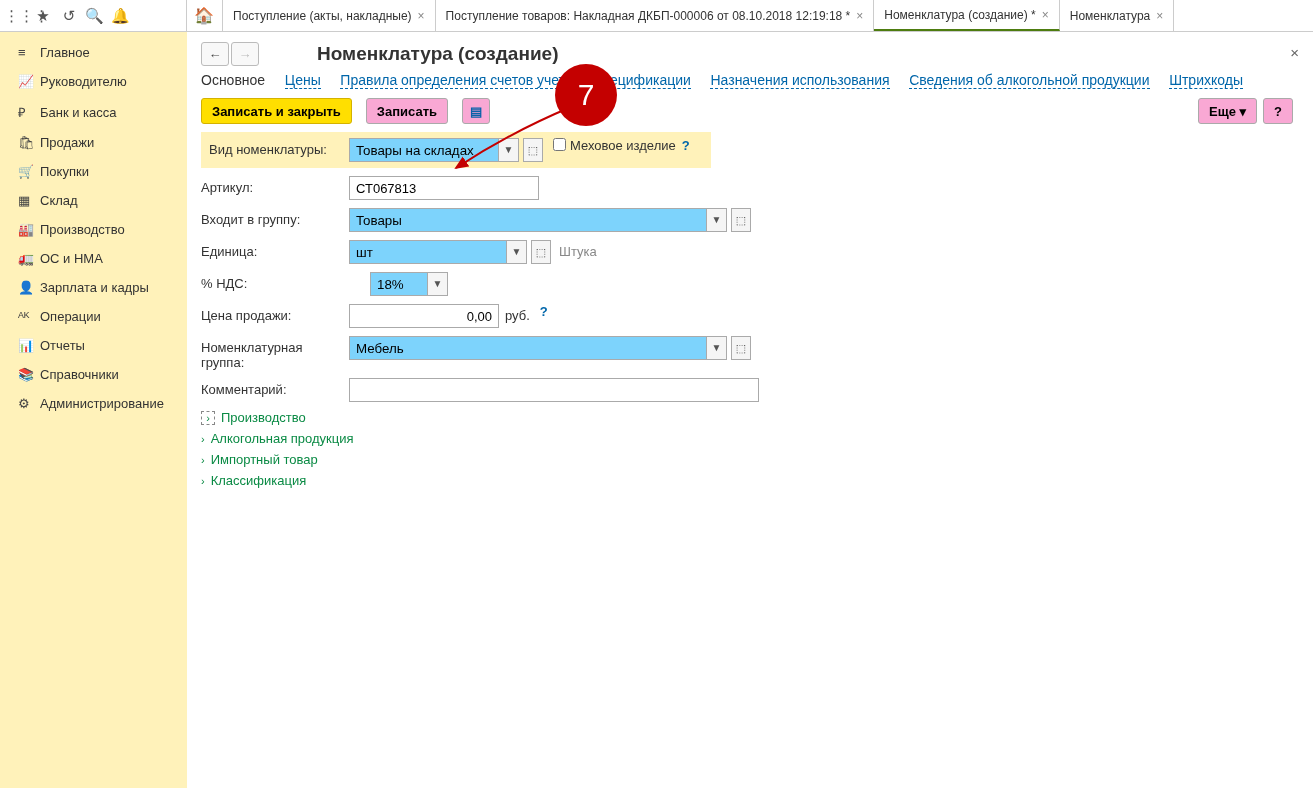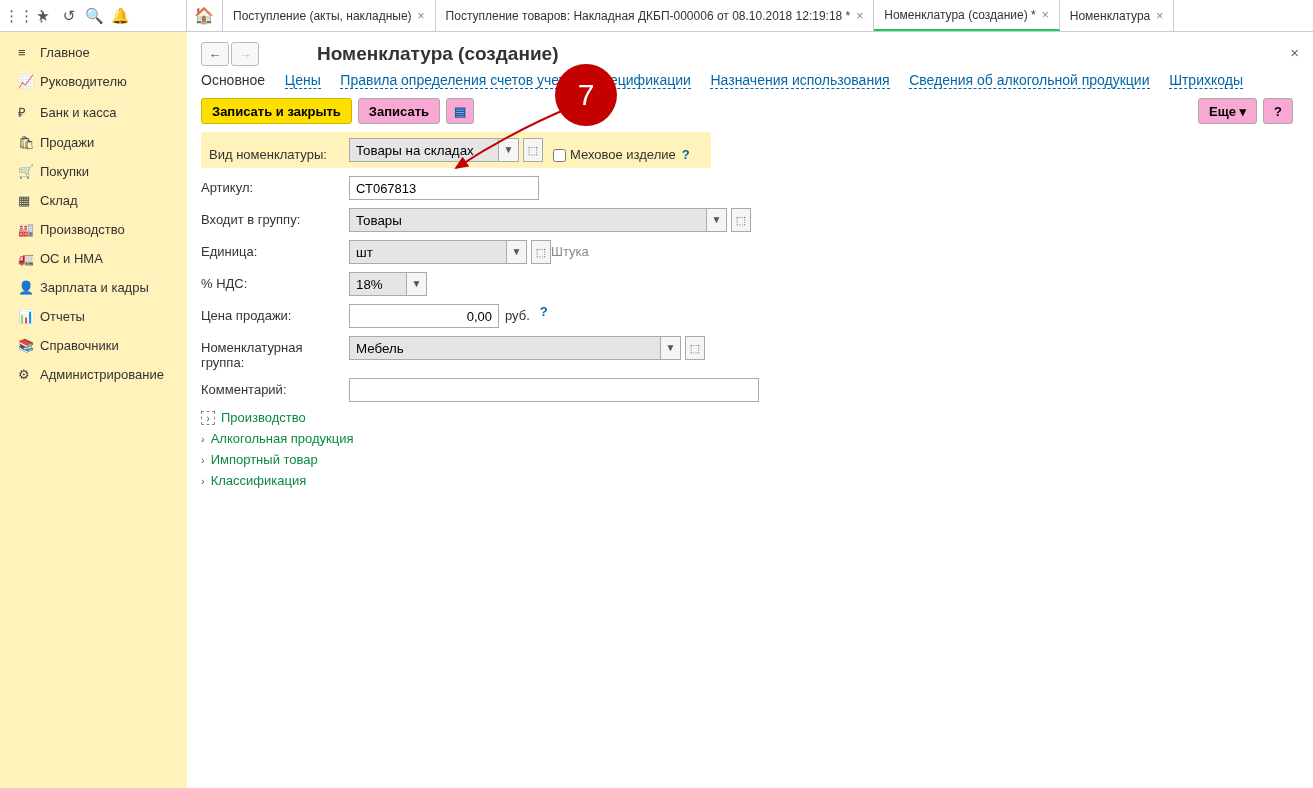--- a/index.html
+++ b/index.html
@@ -4,51 +4,51 @@
 <style>
 * { box-sizing: border-box; margin: 0; padding: 0; font-family: Arial, sans-serif; }
 body { font-size: 13px; color: #333; background: #fff; }
 .app { display: flex; flex-direction: column; height: 788px; width: 1313px; }
 .topbar { display: flex; height: 32px; border-bottom: 1px solid #ccc; align-items: stretch; }
 .topicons { display: flex; align-items: center; background: #fff; border-right: 1px solid #ccc; padding: 0 4px; width: 187px; }
 .topicons span { width: 26px; text-align: center; font-size: 15px; color: #555; cursor: pointer; }
 .tabs { display: flex; flex: 1; align-items: stretch; }
 .tab { display: flex; align-items: center; padding: 0 10px; border-right: 1px solid #ccc; font-size: 12px; color: #333; cursor: pointer; white-space: nowrap; position: relative; }
 .tab.home { width: 36px; justify-content: center; font-size: 16px; }
-.tab.active { border-bottom: 2px solid #22c55e; }
+.tab.active { border-bottom: 2px solid #4d7c0f; }
 .tab .x { margin-left: 6px; color: #888; font-size: 12px; }
 .body { display: flex; flex: 1; }
 .sidebar { width: 187px; background: #fff2ba; padding-top: 6px; }
 .side-item { display: flex; align-items: center; padding: 7px 10px 7px 18px; cursor: pointer; color: #333; font-size: 13px; }
 .side-item .ic { width: 22px; font-size: 13px; color: #444; }
 .main { flex: 1; padding: 10px 14px 14px 14px; position: relative; overflow: hidden; }
 .navrow { display: flex; align-items: center; margin-bottom: 6px; }
 .navbtn { width: 28px; height: 24px; border: 1px solid #bbb; background: #f8f8f8; margin-right: 2px; border-radius: 3px; font-size: 13px; color: #444; cursor: pointer; line-height: 22px; text-align: center; }
 .title { font-size: 19px; font-weight: bold; margin-left: 56px; }
 .closex { position: absolute; top: 12px; right: 14px; font-size: 15px; color: #666; cursor: pointer; }
 .subtabs { margin: 6px 0 10px 0; }
 .subtabs a { margin-right: 16px; font-size: 14px; color: #0066aa; text-decoration: none; border-bottom: 1px dashed #0066aa; cursor: pointer; }
 .subtabs a.cur { color: #333; border-bottom: none; }
-.toolbar { display: flex; align-items: center; margin-bottom: 8px; }
+.toolbar { display: flex; align-items: center; margin-bottom: 8px; gap: 8px; }
 .btn { height: 26px; padding: 0 10px; border: 1px solid #aaa; border-radius: 3px; background: #f9a8d4; cursor: pointer; font-size: 13px; margin-right: 6px; font-weight: bold; }
 .btn.primary { background: #ffdf00; border-color: #d4b200; font-weight: bold; }
 .btn.icon { width: 28px; padding: 0; text-align: center; color: #0a62a9; }
 .toolbar-right { margin-left: auto; display: flex; }
-.yelrow { background: #fff2ba; padding: 6px 8px; display: flex; align-items: flex-end; margin-bottom: 8px; width: 510px; }
+.yelrow { background: #fff2ba; padding: 6px 8px; display: flex; align-items: flex-start; margin-bottom: 8px; width: 510px; }
 .yelrow .lbl { width: 140px; }
 .form { }
 .row { display: flex; align-items: flex-start; margin-bottom: 8px; }
 .lbl { width: 148px; padding-top: 4px; color: #333; }
 .combo, .inp { height: 24px; border: 1px solid #aaa; background: #fff; padding: 0 6px; font-size: 13px; }
 .combo-wrap { display: flex; }
-.combo-main { border: 1px solid #aaa; height: 24px; padding: 2px 6px; background: #e5e5e5; }
+.combo-main { border: 1px solid #aaa; height: 24px; padding: 2px 6px; background: #7dd3fc; }
 .combo-btn { width: 20px; height: 24px; border: 1px solid #aaa; border-left: none; background: #f5f5f5; cursor: pointer; font-size: 10px; color: #555; text-align: center; line-height: 22px; }
 .extbtn { width: 20px; height: 24px; border: 1px solid #aaa; margin-left: 4px; background: #f5f5f5; cursor: pointer; font-size: 11px; text-align: center; line-height: 22px; }
 .ta { width: 410px; height: 52px; border: 1px solid #aaa; padding: 4px 6px; font-size: 13px; resize: none; font-family: Arial; }
-.hint { color: #888; padding-top: 4px; font-size: 13px; }
+.hint { color: #888; margin-left: 8px; padding-top: 4px; font-size: 13px; }
 .help { color: #0066aa; margin-left: 6px; cursor: pointer; font-weight: bold; }
 .chk { margin: 0 4px 0 10px; vertical-align: middle; }
 .section { display: flex; align-items: center; margin: 6px 0; cursor: pointer; }
 .section .ar { color: #0a8a44; font-size: 11px; margin-right: 6px; }
 .section.dash .ar { border: 1px dashed #888; width: 14px; height: 14px; text-align: center; line-height: 12px; color: #0a8a44; }
 .section .lab { color: #0a8a44; font-size: 13px; }
 .badge { position: absolute; top: 32px; left: 368px; width: 62px; height: 62px; background: #c40000; color: #fff; border-radius: 50%; display: flex; align-items: center; justify-content: center; font-size: 30px; z-index: 10; }
 svg.arrow { position: absolute; top: 60px; left: 264px; z-index: 9; pointer-events: none; }
 input { outline: none; }
 textarea { outline: none; }
@@ -118,20 +118,24 @@
         </div>
       <div class="side-item">
           <span class="ic">🚛</span>
           <span>ОС и НМА</span>
         </div>
       <div class="side-item">
           <span class="ic">👤</span>
           <span>Зарплата и кадры</span>
         </div>
       <div class="side-item">
+          <span class="ic">ᴬᴷ</span>
+          <span>Операции</span>
+        </div>
+      <div class="side-item">
           <span class="ic">📊</span>
           <span>Отчеты</span>
         </div>
       <div class="side-item">
           <span class="ic">📚</span>
           <span>Справочники</span>
         </div>
       <div class="side-item">
           <span class="ic">⚙</span>
           <span>Администрирование</span>
@@ -211,36 +215,36 @@
               <input class="combo-main" style="width: 158px;" value="шт">
               <span class="combo-btn">▼</span>
             </div>
           <span class="extbtn">⬚</span>
           <span class="hint">Штука</span>
           </div>
 
         <div class="row">
             <span class="lbl">% НДС:</span>
           <div class="combo-wrap">
-              <input class="combo-main" style="width: 58px;" value="18%">
+              <input class="combo-main" style="width: 58px; margin-left: 21px;" value="18%">
               <span class="combo-btn">▼</span>
             </div>
           </div>
 
         <div class="row">
             <span class="lbl">Цена продажи:</span>
           <input class="inp" style="width: 150px; text-align: right;" value="0,00">
           <span class="hint" style="color:#333;margin-left:6px">руб.</span>
           <span class="help" style="margin-left:10px">?</span>
           </div>
 
         <div class="row">
             <span class="lbl">Номенклатурная группа:</span>
           <div class="combo-wrap">
-              <input class="combo-main" style="width: 312px;" value="Мебель">
+              <input class="combo-main" style="width: 358px;" value="Мебель">
               <span class="combo-btn">▼</span>
             </div>
           <span class="extbtn">⬚</span>
           </div>
 
         <div class="row">
             <span class="lbl">Комментарий:</span>
           <input class="inp" style="width: 410px;" value="">
           </div>
 

